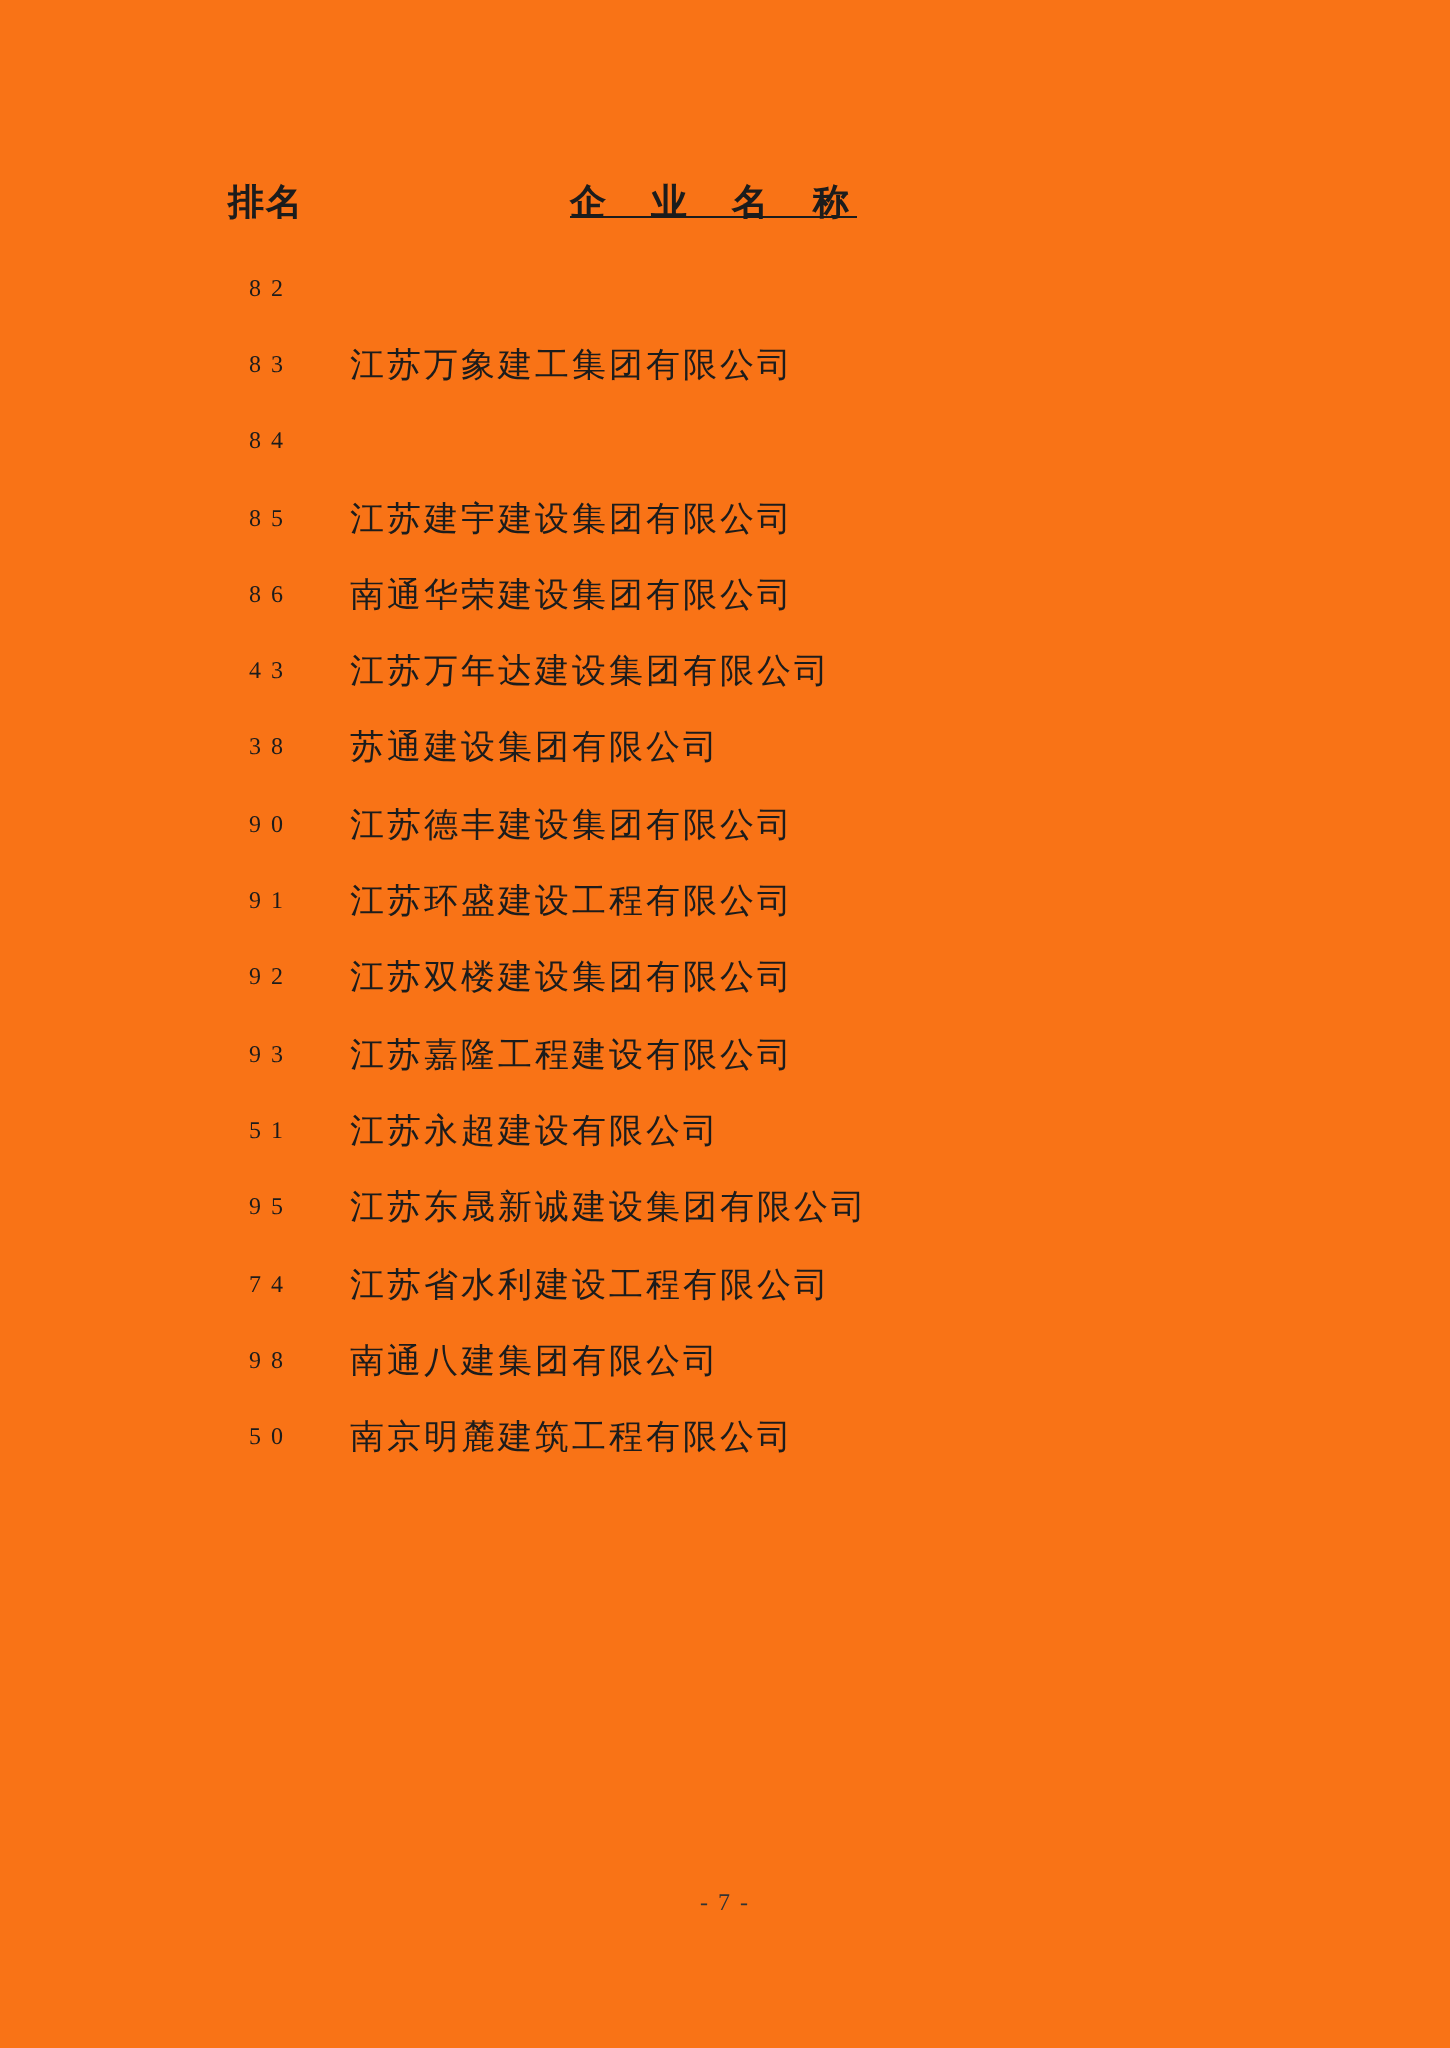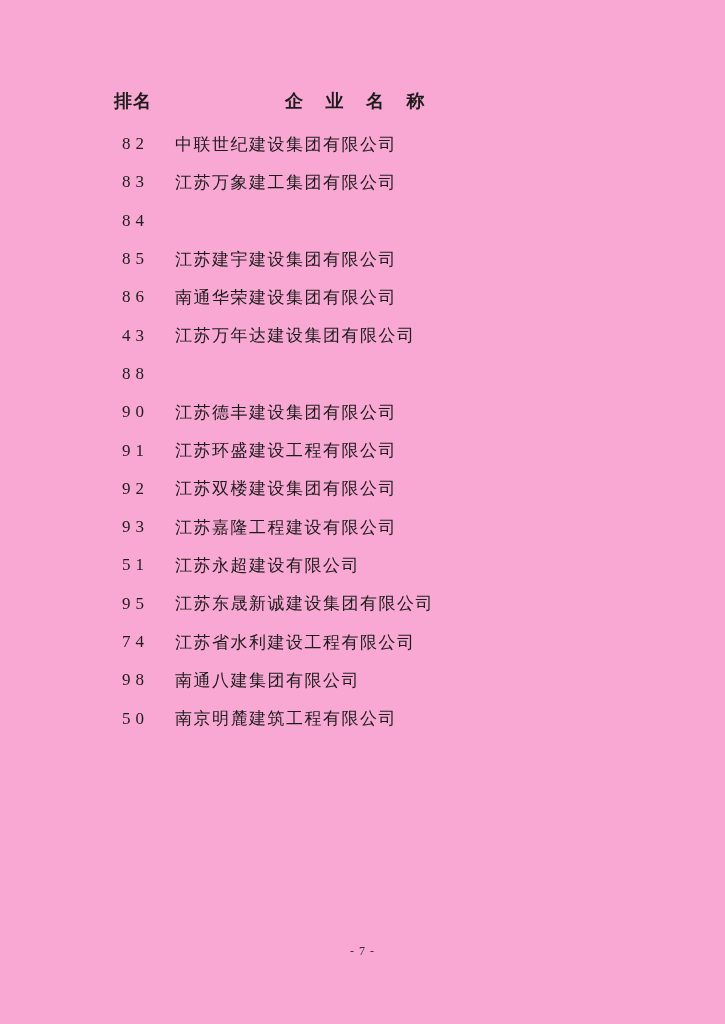--- a/index.html
+++ b/index.html
@@ -1,21 +1,21 @@
 <!DOCTYPE html>
 <html><head>
 <meta charset="utf-8">
 <style>
   * { box-sizing: border-box; }
   html, body { margin: 0; padding: 0; background: #ffffff; }
   .page {
     position: relative;
     width: 725px;
     height: 1024px;
-    background: #f9a8d4;
+    background: #f97316;
     overflow: hidden;
     font-family: "Liberation Serif", "DejaVu Serif", serif;
     color: #1c1c1c;
   }
   .table { width: 100%; }
   .header-row {
     display: flex;
     align-items: center;
     height: 30px;
     margin-top: 86px;
@@ -31,29 +31,30 @@
   }
   .header-row .rank-col { letter-spacing: 1px; }
   .name-col {
     margin-left: 9px;
     letter-spacing: 1.5px;
   }
   .header-row .name-col {
     padding-left: 110px;
     letter-spacing: 4px;
     word-spacing: 10px;
+    text-decoration: underline;
   }
   .row {
     display: flex;
     align-items: center;
     height: 38.3px;
     font-size: 17px;
   }
   .row .rank-col {
-    font-size: 17px;
+    font-size: 12px;
     letter-spacing: 5px;
     text-indent: 5px;
   }
   .page-number {
     position: absolute;
     top: 944px;
     left: 0;
     width: 100%;
     text-align: center;
     font-size: 12px;
@@ -66,21 +67,20 @@
 
 <div class="page">
   <div class="table">
     <div class="header-row">
       <div class="rank-col">排名</div>
       <div class="name-col">企 业 名 称</div>
     </div>
     <div id="rows">
   <div class="row">
     <div class="rank-col">82</div>
-    <div class="name-col">中联世纪建设集团有限公司</div>
   </div>
 
   <div class="row">
     <div class="rank-col">83</div>
     <div class="name-col">江苏万象建工集团有限公司</div>
   </div>
 
   <div class="row">
     <div class="rank-col">84</div>
   </div>
@@ -94,21 +94,22 @@
     <div class="rank-col">86</div>
     <div class="name-col">南通华荣建设集团有限公司</div>
   </div>
 
   <div class="row">
     <div class="rank-col">43</div>
     <div class="name-col">江苏万年达建设集团有限公司</div>
   </div>
 
   <div class="row">
-    <div class="rank-col">88</div>
+    <div class="rank-col">38</div>
+    <div class="name-col">苏通建设集团有限公司</div>
   </div>
 
 
   <div class="row">
     <div class="rank-col">90</div>
     <div class="name-col">江苏德丰建设集团有限公司</div>
   </div>
 
   <div class="row">
     <div class="rank-col">91</div>

